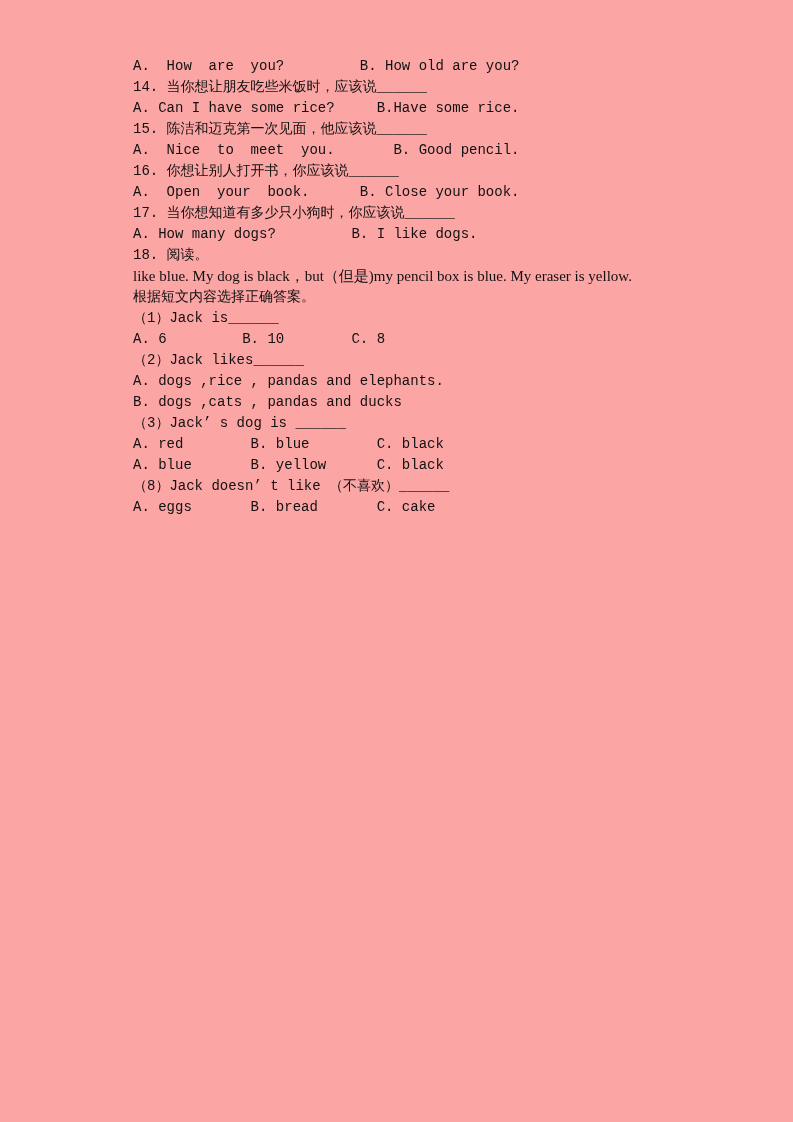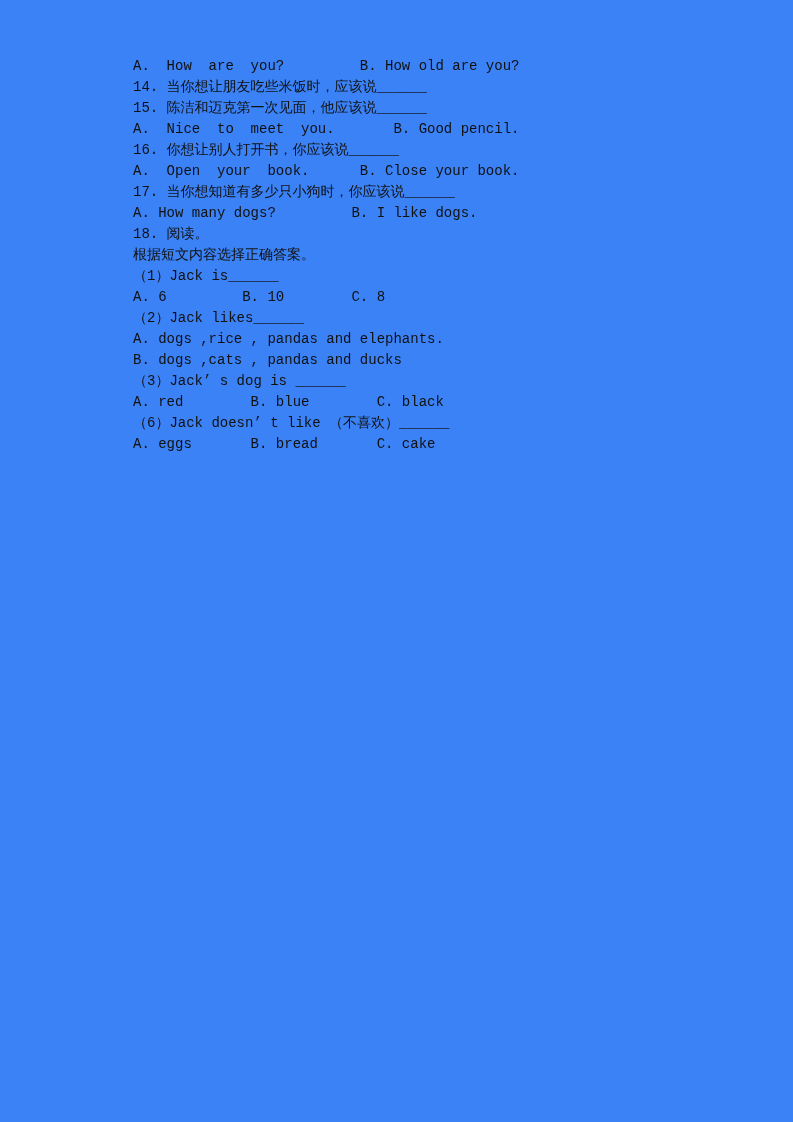--- a/index.html
+++ b/index.html
@@ -4,21 +4,21 @@
 <style>
   html, body {
     margin: 0;
     padding: 0;
     background: #ffffff;
   }
   .page {
     position: relative;
     width: 793px;
     height: 1122px;
-    background: #3b82f6;
+    background: #fca5a5;
     overflow: hidden;
   }
   .doc {
     position: absolute;
     left: 133px;
     top: 56px;
     width: 640px;
   }
   .line {
     font-family: "Liberation Mono", monospace;
@@ -34,31 +34,34 @@
     font-size: 15px;
   }
 </style>
 </head>
 <body>
 
 <div class="page">
   <div class="doc">
     <div class="line">A.  How  are  you?         B. How old are you?</div>
     <div class="line">14. 当你想让朋友吃些米饭时，应该说______</div>
+    <div class="line">A. Can I have some rice?     B.Have some rice.</div>
     <div class="line">15. 陈洁和迈克第一次见面，他应该说______</div>
     <div class="line">A.  Nice  to  meet  you.       B. Good pencil.</div>
     <div class="line">16. 你想让别人打开书，你应该说______</div>
     <div class="line">A.  Open  your  book.      B. Close your book.</div>
     <div class="line">17. 当你想知道有多少只小狗时，你应该说______</div>
     <div class="line">A. How many dogs?         B. I like dogs.</div>
     <div class="line">18. 阅读。</div>
+    <div class="line line--serif">like blue. My dog is black，but（但是)my pencil box is blue. My eraser is yellow.</div>
     <div class="line">根据短文内容选择正确答案。</div>
     <div class="line">（1）Jack is______</div>
     <div class="line">A. 6         B. 10        C. 8</div>
     <div class="line">（2）Jack likes______</div>
     <div class="line">A. dogs ,rice , pandas and elephants.</div>
     <div class="line">B. dogs ,cats , pandas and ducks</div>
     <div class="line">（3）Jack’ s dog is ______</div>
     <div class="line">A. red        B. blue        C. black</div>
-    <div class="line">（6）Jack doesn’ t like （不喜欢）______</div>
+    <div class="line">A. blue       B. yellow      C. black</div>
+    <div class="line">（8）Jack doesn’ t like （不喜欢）______</div>
     <div class="line">A. eggs       B. bread       C. cake</div>
   </div>
 </div>
 
 </body></html>

